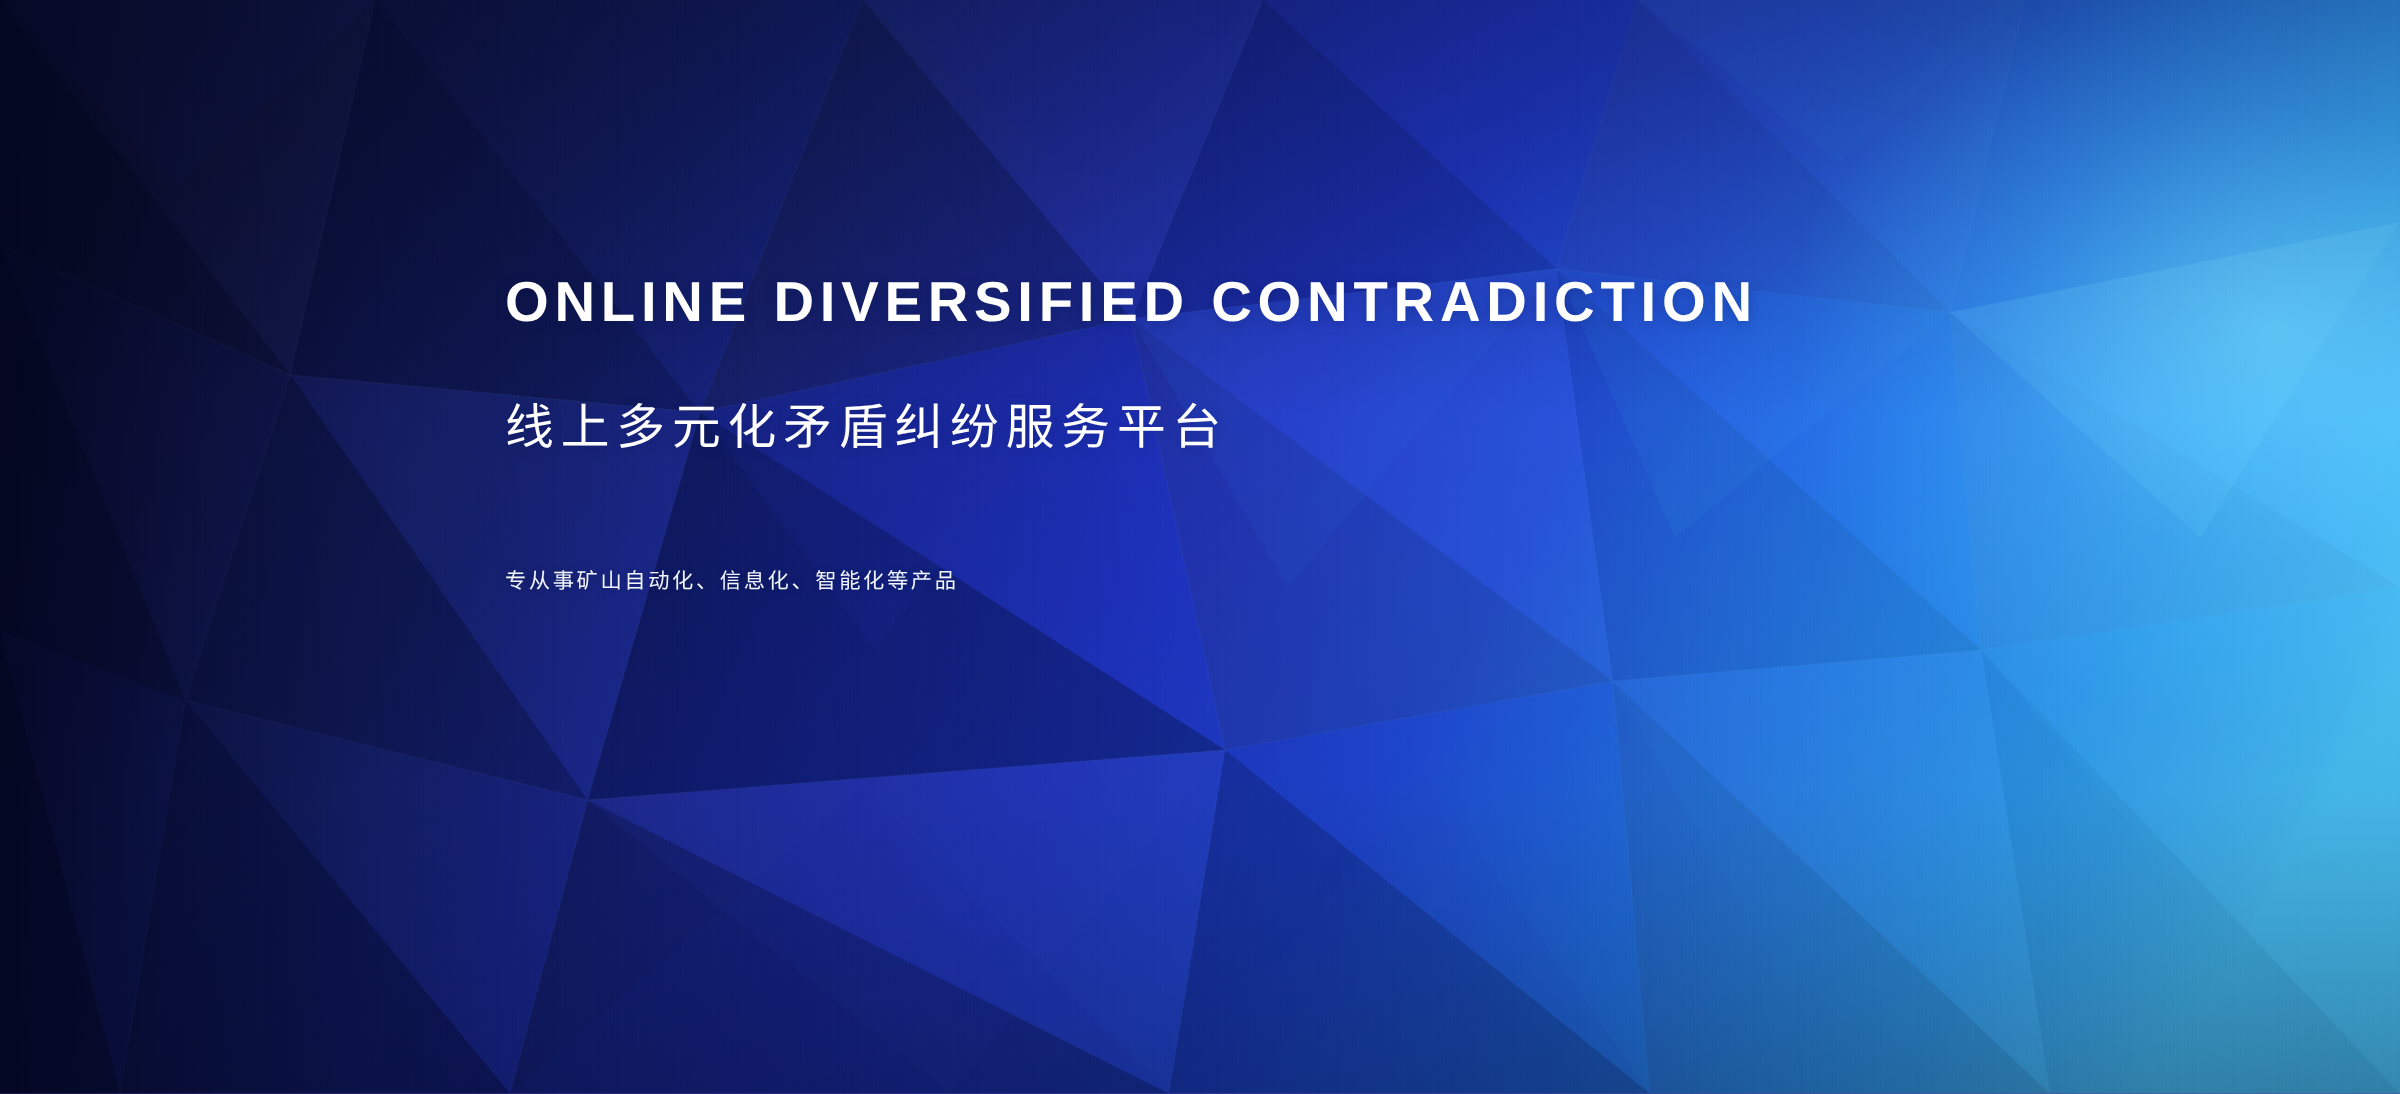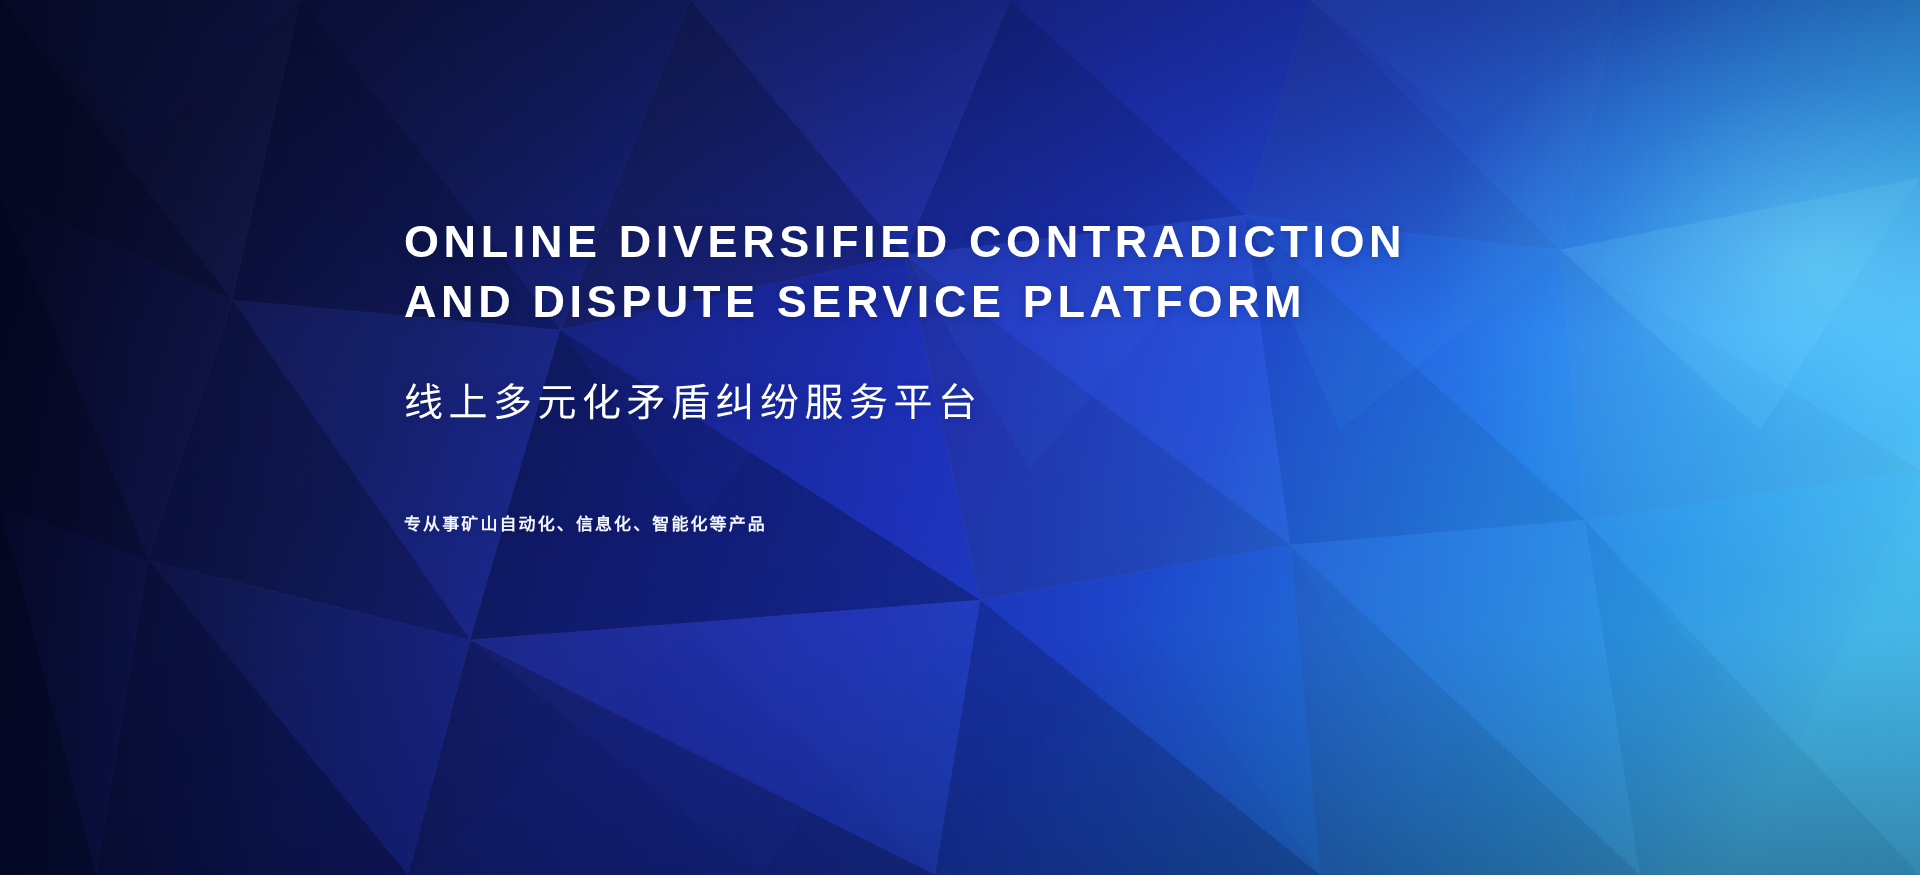--- a/index.html
+++ b/index.html
@@ -108,21 +108,21 @@
     letter-spacing: 5.5px;
     white-space: nowrap;
     text-shadow: 0 1px 9px rgba(0,20,80,0.25);
   }
 
   #desc {
     margin-top: 47px;
     color: #f0f5ff;
     font-size: 17px;
     line-height: 31px;
-    font-weight: 700;
+    font-weight: 400;
     letter-spacing: 2.1px;
     white-space: nowrap;
     text-shadow: 0 1px 6px rgba(0,15,60,0.30);
   }
   #desc .desc-line {
     display: block;
   }
 </style>
 </head>
 <body>
@@ -235,21 +235,20 @@
   </svg>
 
   <div id="bg-texture"></div>
   <div id="bg-glow"></div>
   <div id="bg-vignette"></div>
 
   <div id="content">
 
     <h1 id="title-en">
       <span class="en-line">ONLINE DIVERSIFIED CONTRADICTION</span>
-      <span class="en-line">AND DISPUTE SERVICE PLATFORM</span>
     </h1>
 
     <h2 id="title-cn">线上多元化矛盾纠纷服务平台</h2>
 
     <div id="desc">
       <span class="desc-line">专从事矿山自动化、信息化、智能化等产品</span>
     </div>
 
   </div>
 </div>

